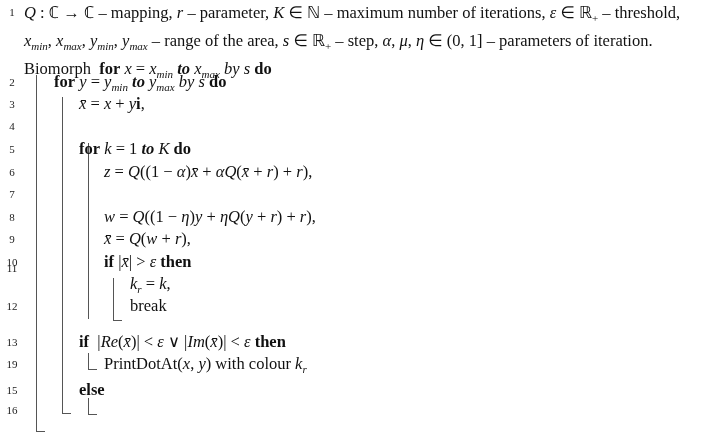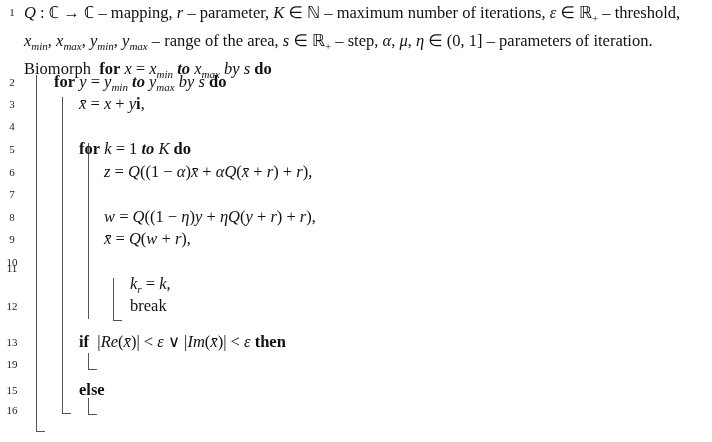--- a/index.html
+++ b/index.html
@@ -60,30 +60,32 @@
 
   <div class="ln" style="top:188px">7</div>
 
   <div class="ln" style="top:211px">8</div>
   <div class="line" style="left:104px; top:206px"><i>w</i> = <i>Q</i>((1 − <i>η</i>)<i>y</i> + <i>ηQ</i>(<i>y</i> + <i>r</i>) + <i>r</i>),</div>
 
   <div class="ln" style="top:233px">9</div>
   <div class="line" style="left:104px; top:228px"><i>x̄</i> = <i>Q</i>(<i>w</i> + <i>r</i>),</div>
 
   <div class="ln" style="top:256px">10</div>
+  <div class="line" style="left:104px; top:251px"><b>if</b> |<i>x̄</i>| &gt; <i>ε</i> <b>then</b></div>
 
   <div class="ln" style="top:262px">11</div>
   <div class="line" style="left:130px; top:273px"><i>k<sub style="font-size:11px">r</sub></i> = <i>k</i>,</div>
 
   <div class="ln" style="top:300px">12</div>
   <div class="line" style="left:130px; top:295px">break</div>
 
   <div class="ln" style="top:336px">13</div>
   <div class="line" style="left:79px; top:331px"><b>if</b>&nbsp; |<i>Re</i>(<i>x̄</i>)| &lt; <i>ε</i> ∨ |<i>Im</i>(<i>x̄</i>)| &lt; <i>ε</i> <b>then</b></div>
 
   <div class="ln" style="top:358px">19</div>
+  <div class="line" style="left:104px; top:353px">PrintDotAt(<i>x</i>, <i>y</i>) with colour <i>k<sub style="font-size:11px">r</sub></i></div>
 
   <div class="ln" style="top:384px">15</div>
   <div class="line" style="left:79px; top:379px"><b>else</b></div>
 
   <div class="ln" style="top:404px">16</div>
 
 </div>
 
 </body></html>

